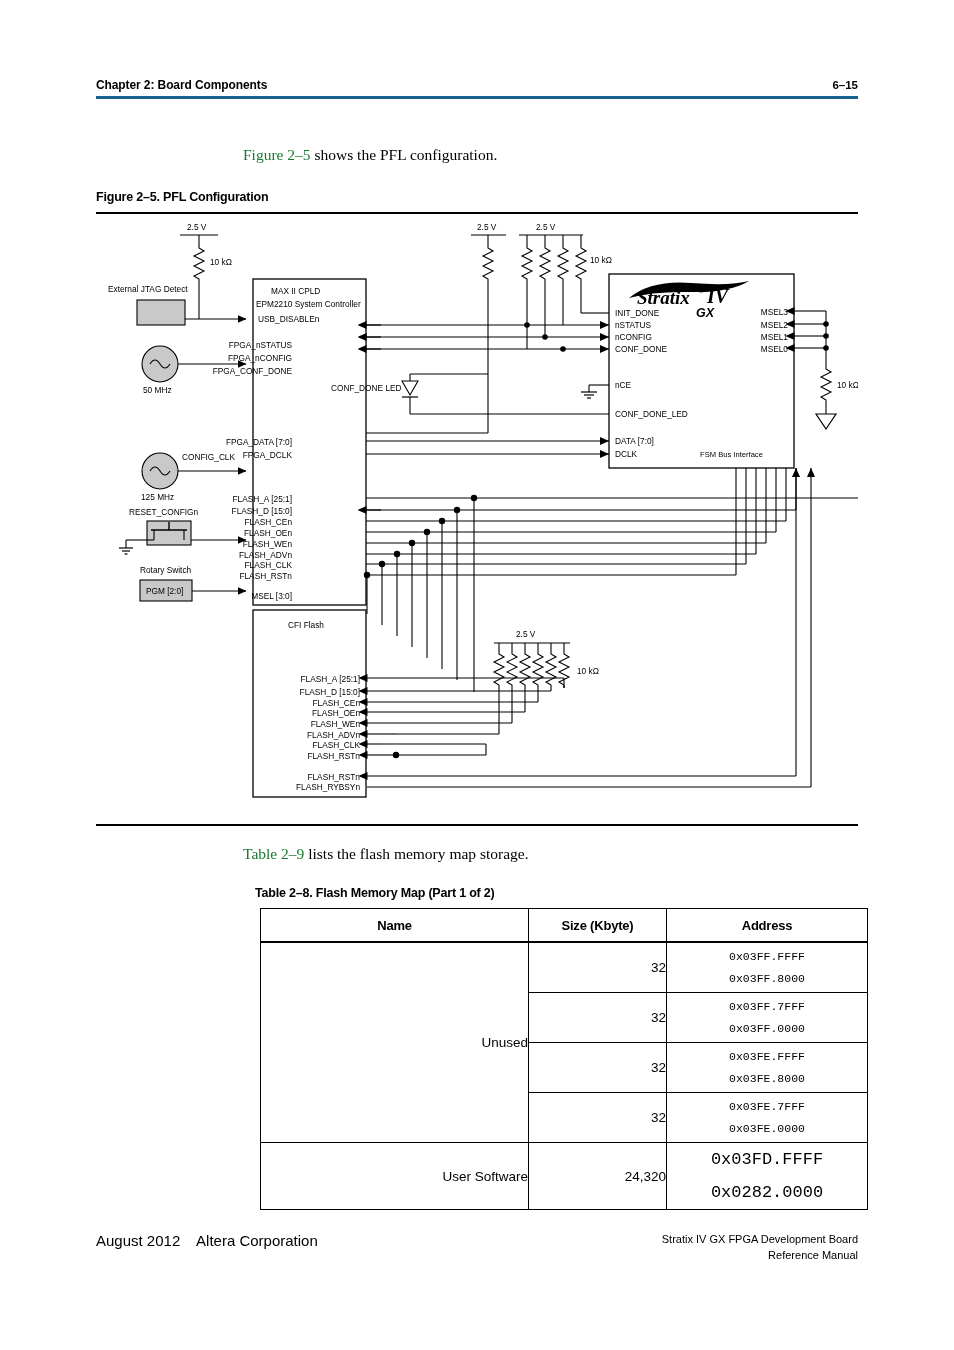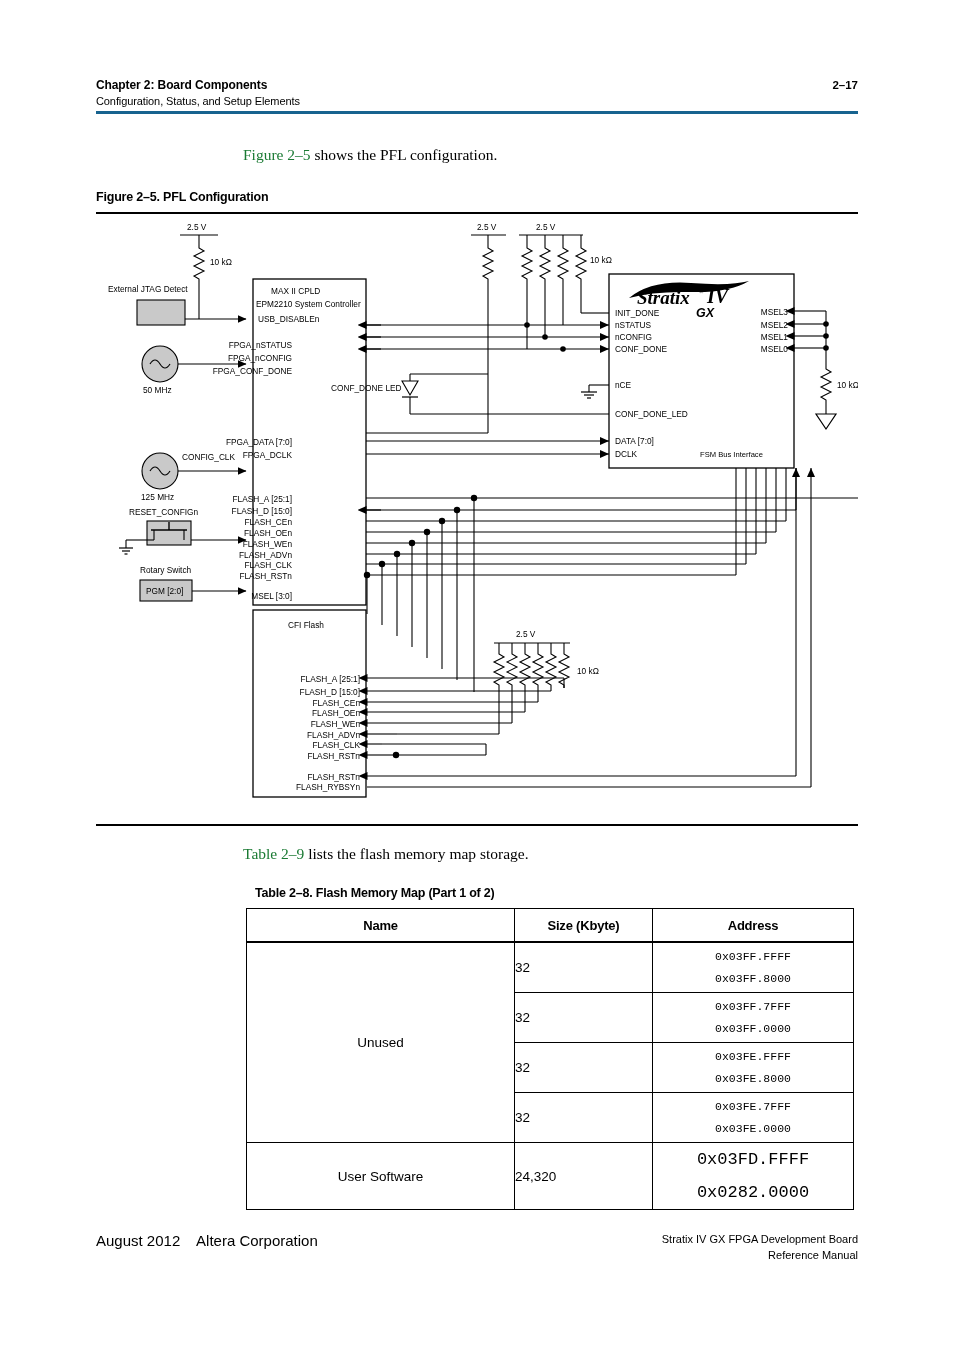--- a/index.html
+++ b/index.html
@@ -110,21 +110,21 @@
     left: 246px;
     font-size: 12.5px;
     font-weight: bold;
     letter-spacing: -0.2px;
     margin-left: 9px;
   }
 
   
   #flash-table {
     position: absolute;
-    left: 246px;
+    left: 260px;
     top: 908px;
     width: 607px;
     border-collapse: collapse;
     table-layout: fixed;
   }
   #flash-table th, #flash-table td {
     border: 1px solid #000;
     padding: 0;
     vertical-align: middle;
   }
@@ -136,27 +136,27 @@
     text-align: center;
     letter-spacing: -0.2px;
   }
   .col-name  { width: 268px; }
   .col-size  { width: 138px; }
   .col-addr  { width: 201px; }
 
   .cell-name {
     font-size: 13.5px;
     padding-left: 8px;
-    text-align: center;
+    text-align: right;
     vertical-align: bottom;
     padding-bottom: 4px;
   }
   .cell-size {
     font-size: 13.5px;
-    text-align: left;
+    text-align: right;
   }
   .cell-addr {
     font-family: "Liberation Mono", monospace;
     font-size: 11.5px;
     text-align: center;
     padding: 4px 0 5px 0;
     line-height: 1.85;
   }
   .cell-addr.big {
     font-size: 17px;
@@ -189,23 +189,22 @@
     line-height: 1.45;
   }
   .footer-right span { display: block; margin-left: 36px; }
 </style>
 </head>
 <body>
 
 <div id="page-header">
   <div class="hdr-row">
     <div class="hdr-chapter">Chapter 2:  Board Components</div>
-    <div class="hdr-pageno">2–17</div>
+    <div class="hdr-pageno">6–15</div>
   </div>
-  <div class="hdr-sub">Configuration, Status, and Setup Elements</div>
   <div class="hdr-rule" style="background: rgb(23, 99, 143);"></div>
 </div>
 
 <div class="body-para" style="left:243px; top:146px;">
   <span class="xref">Figure 2–5</span><span> shows the PFL configuration.</span>
 </div>
 
 <div class="fig-caption" style="top:190px;">Figure 2–5.  PFL Configuration</div>
 <div class="fig-rule-top" style="top:212px;"></div>
 <div class="fig-rule-bottom" style="top:824px;"></div>

